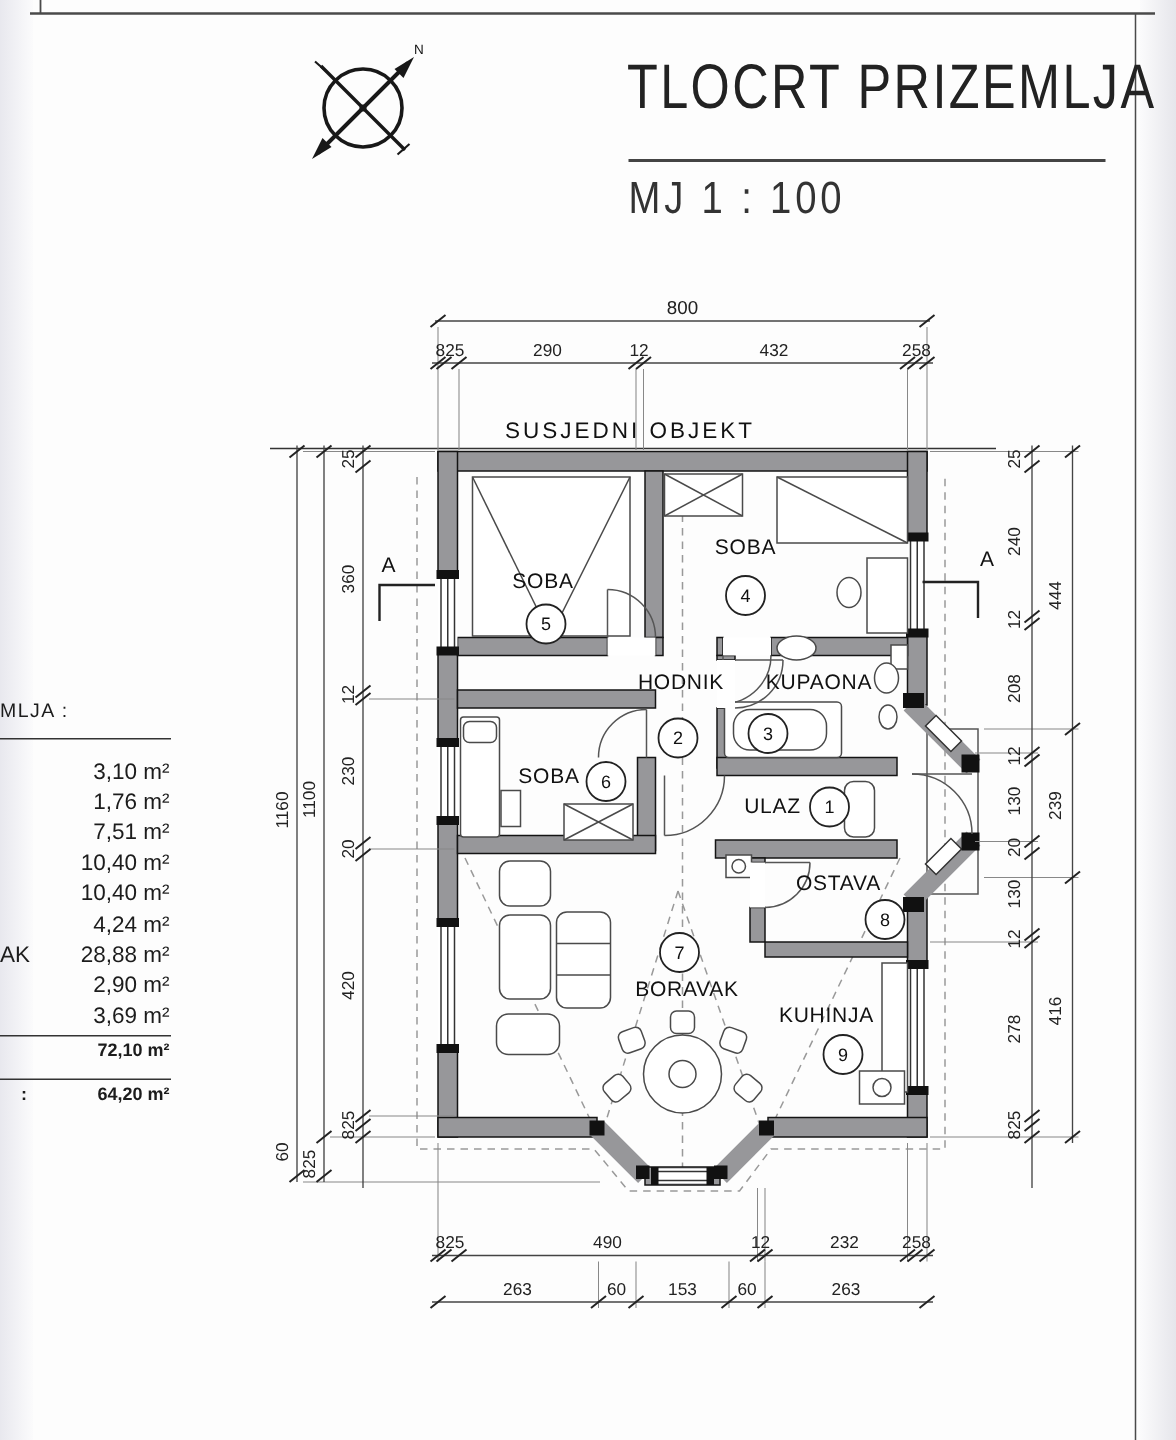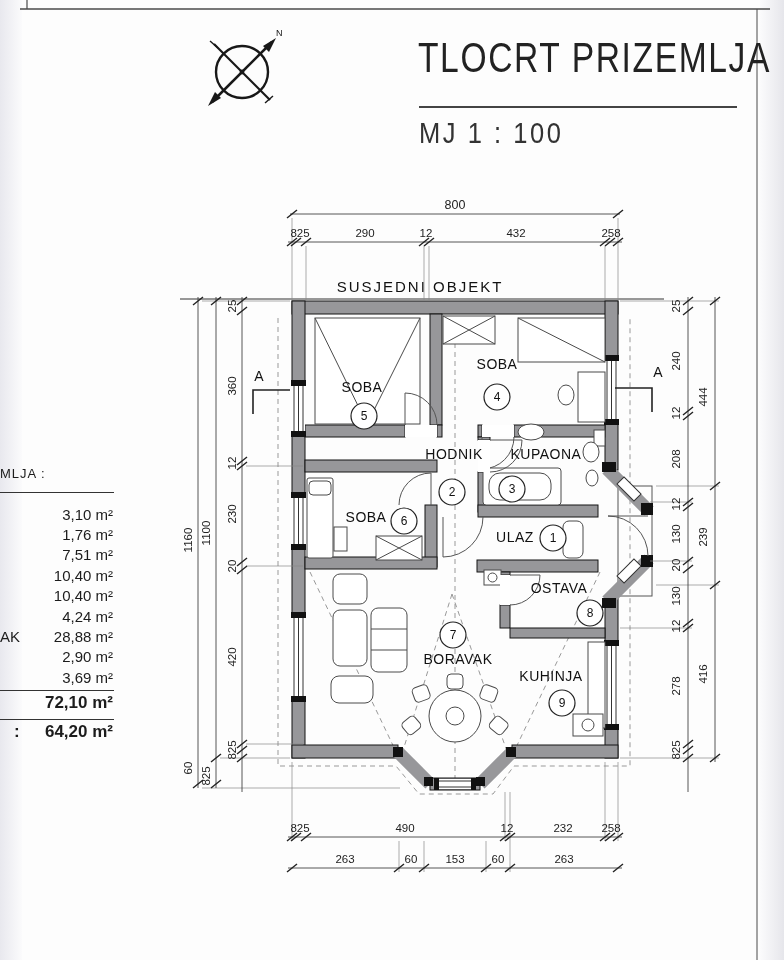--- a/index.html
+++ b/index.html
@@ -17,21 +17,21 @@
   .scale{position:absolute;left:419px;top:116px;font-size:30px;color:#333;
     transform:scaleX(0.85);transform-origin:left top;letter-spacing:3px;z-index:3;}
   .areas{position:absolute;left:0;top:466px;width:118px;z-index:3;font-size:15px;}
   .areas .hdr{font-size:13px;letter-spacing:1px;height:24px;}
   .areas .rule{border-top:1.5px solid #333;width:114px;margin:2px 0;}
   .areas .rows{margin-top:11px;}
   .areas .row{display:flex;height:20.4px;align-items:center;padding-right:5px;}
   .areas .row .lbl{flex:0 0 auto;}
   .areas .row .val{margin-left:auto;white-space:nowrap;}
   .areas .sumrow{display:flex;height:24px;align-items:baseline;padding-right:5px;
-    font-size:17px;font-weight:bold;}
+    font-size:12px;font-weight:bold;}
   .areas .sumrow .lbl{padding-left:14px;}
   .areas .sumrow .val{margin-left:auto;}
   svg{position:absolute;left:0;top:0;z-index:2;}
   .dim{font-size:11.5px;fill:#222;}
   .dimbig{font-size:12.5px;fill:#222;}
   .room{font-size:14px;fill:#111;letter-spacing:0.5px;}
   .num{font-size:12px;fill:#111;}
   .neigh{font-size:15px;fill:#111;letter-spacing:2px;}
   .secA{font-size:14px;fill:#111;}
   .nlab{font-size:9px;fill:#111;}

